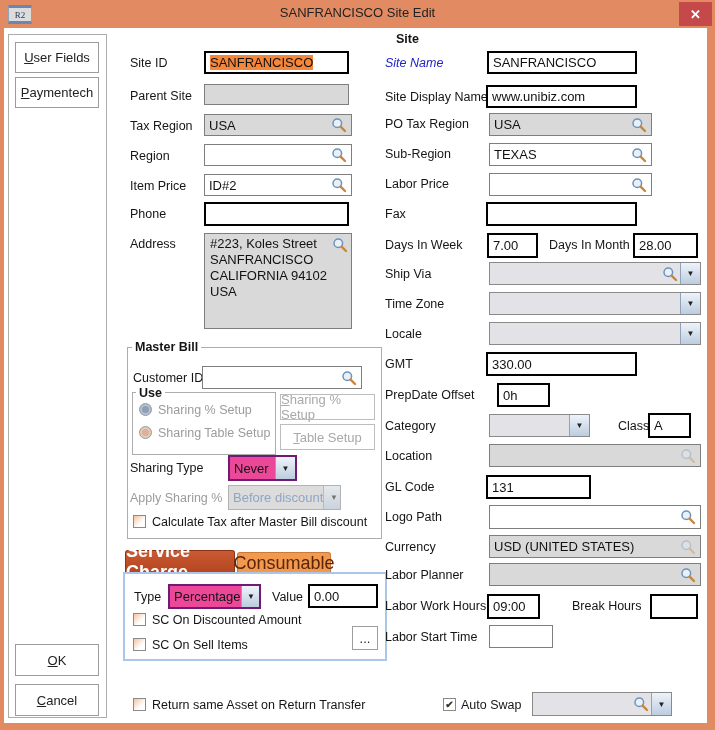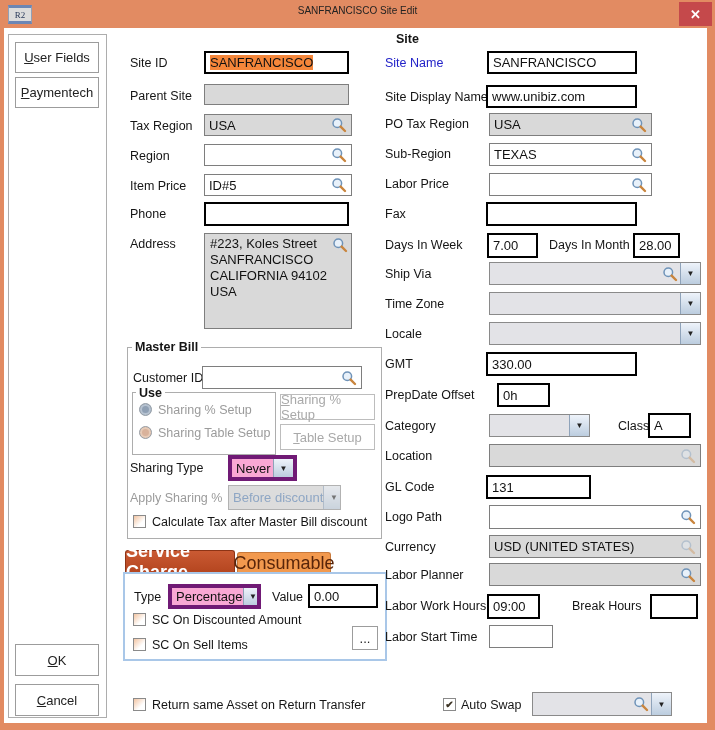--- a/index.html
+++ b/index.html
@@ -1,20 +1,20 @@
 <!DOCTYPE html>
 <html><head>
 <meta charset="utf-8">
 <style>
   html,body{margin:0;padding:0;background:#888;}
   #win{position:relative;width:715px;height:730px;background:#e28b62;font-family:"Liberation Sans",sans-serif;overflow:hidden;}
   #client{position:absolute;left:4px;top:28px;width:703px;height:695px;background:#ffffff;}
   
   #titlebar{position:absolute;left:0;top:0;width:715px;height:38px;}
-  #title{position:absolute;left:0;right:0;top:5px;text-align:center;font-size:10px;color:#222;}
+  #title{position:absolute;left:0;right:0;top:5px;text-align:center;font-size:13px;color:#222;}
   #appicon{position:absolute;left:8px;top:5px;width:24px;height:19px;background:#dcdcdc;border:1px solid #93a0b6;border-top:3px solid #6c86b4;border-bottom:3px solid #6c86b4;box-sizing:border-box;display:flex;align-items:center;justify-content:center;font-size:9px;font-family:"Liberation Serif",serif;color:#2a3a5a;}
   #closebtn{position:absolute;left:679px;top:2px;width:33px;height:24px;background:#c5494b;color:#fff;display:flex;align-items:center;justify-content:center;font-size:13px;font-weight:bold;}
   
   .lbl{position:absolute;font-size:12.5px;color:#151515;white-space:nowrap;}
   .lbl.b{font-weight:bold;}
   .lbl.blue{color:#2323c8;}
   .lbl.dis{color:#9b9b9b;}
   .fld{position:absolute;box-sizing:border-box;background:#fff;border:1px solid #7e7e7e;font-size:13px;color:#111;display:flex;align-items:center;padding:0 4px;overflow:hidden;white-space:nowrap;}
   .fld.bk{border:2px solid #000;}
   .fld.gy{background:#d9d9d9;}
@@ -25,21 +25,21 @@
   .addr .mag{position:absolute;right:3px;top:3px;}
   .grp{position:absolute;border:1px solid #adadad;}
   .grp-title{position:absolute;font-size:12.5px;font-weight:bold;color:#151515;background:#fff;padding:0 3px;white-space:nowrap;}
   .btn{position:absolute;box-sizing:border-box;background:#fff;border:1px solid #9c9c9c;font-size:13px;color:#222;display:flex;align-items:center;justify-content:center;}
   .btn.dis{color:#a9a9a9;border-color:#bdbdbd;}
   .mn{text-decoration:underline;}
   .combo{position:absolute;box-sizing:border-box;border:1px solid #8a8a8a;background:#e3e3e7;display:flex;align-items:center;font-size:13px;color:#111;padding-left:4px;overflow:hidden;white-space:nowrap;}
   .combo .spacer{flex:1;}
   .combo .mag{flex:none;margin-right:2px;}
   .arrowbtn{flex:none;width:19px;align-self:stretch;display:flex;align-items:center;justify-content:center;background:linear-gradient(#eef3fa,#bccddf);border-left:1px solid #8fa3ba;font-size:8px;color:#222;}
-  .combo.dk{border:4px solid #701a75;background:#f9a8d4;}
+  .combo.dk{border:2px solid #701a75;background:#ec4899;}
   .combo.dis{color:#8ea6c4;background:#dcdcdc;border-color:#b2b2b2;}
   .combo.dis .arrowbtn{opacity:.55;}
   .cb{position:absolute;width:13px;height:13px;box-sizing:border-box;border:1px solid #8a8a8a;background:linear-gradient(135deg,#f2c4a2,#ffffff 65%);}
   .cb.checked{background:#fff;display:flex;align-items:center;justify-content:center;font-size:10px;color:#3c3324;font-weight:bold;}
   .radio{position:absolute;width:13px;height:13px;border-radius:50%;box-sizing:border-box;border:1px solid #98a0a8;}
   .radio.seld{background:#8fa0b4;box-shadow:inset 0 0 0 2px #b6c2d0;}
   .radio.unseld{background:#d9b29b;box-shadow:inset 0 0 0 2px #e6cbb8;}
   .tab{position:absolute;box-sizing:border-box;display:flex;align-items:center;justify-content:center;font-size:18px;}
   .tab.active{background:linear-gradient(#ca5a33,#b4451f);color:#fff;font-weight:bold;border:1px solid #8d3315;border-bottom:none;border-radius:3px 3px 0 0;}
   .tab.inactive{background:#f2994e;color:#58250a;border:1px solid #c97a3c;border-bottom:none;border-radius:3px 3px 0 0;}
@@ -106,21 +106,21 @@
     <span class="mag">
         <svg class="magsvg" width="16" height="16" viewBox="0 0 16 16">
           <circle cx="6.3" cy="6.3" r="4.3" fill="#e8f1fa" stroke="#6f93b8" stroke-width="1.5"></circle>
           <line x1="9.6" y1="9.6" x2="14" y2="14" stroke="#c9853e" stroke-width="2.4" stroke-linecap="round"></line>
         </svg>
       </span>
     </div>
 
   <div class="lbl" style="left:130px;top:179px;">Item Price</div>
   <div class="fld" style="left:204px;top:174px;width:148px;height:22px;">
-      <span>ID#5</span>
+      <span>ID#2</span>
     <span class="mag">
         <svg class="magsvg" width="16" height="16" viewBox="0 0 16 16">
           <circle cx="6.3" cy="6.3" r="4.3" fill="#e8f1fa" stroke="#6f93b8" stroke-width="1.5"></circle>
           <line x1="9.6" y1="9.6" x2="14" y2="14" stroke="#c9853e" stroke-width="2.4" stroke-linecap="round"></line>
         </svg>
       </span>
     </div>
 
   <div class="lbl" style="left:130px;top:207px;">Phone</div>
   <div class="fld bk" style="left:204px;top:202px;width:145px;height:24px;">
@@ -202,21 +202,21 @@
     </div>
 
   <span class="cb" style="left:133px;top:613px;"></span>
   <div class="lbl" style="left:152px;top:613px;">SC On Discounted Amount</div>
   <span class="cb" style="left:133px;top:638px;"></span>
   <div class="lbl" style="left:152px;top:638px;">SC On Sell Items</div>
   <div class="btn" style="left:352px;top:626px;width:26px;height:24px;">...</div>
 
   <div class="lbl b" style="left:396px;top:32px;">Site</div>
 
-  <div class="lbl blue" style="left:385px;top:56px;">Site Name</div>
+  <div class="lbl blue" style="left:385px;top:56px;font-style:italic;">Site Name</div>
   <div class="fld bk" style="left:487px;top:51px;width:150px;height:23px;">
       <span>SANFRANCISCO</span>
     </div>
 
   <div class="lbl" style="left:385px;top:90px;">Site Display Name</div>
   <div class="fld bk" style="left:486px;top:85px;width:151px;height:23px;">
       <span>www.unibiz.com</span>
     </div>
 
   <div class="lbl" style="left:385px;top:117px;">PO Tax Region</div>
@@ -255,21 +255,21 @@
   <div class="lbl" style="left:385px;top:207px;">Fax</div>
   <div class="fld bk" style="left:486px;top:202px;width:151px;height:24px;">
       <span></span>
     </div>
 
   <div class="lbl" style="left:385px;top:238px;">Days In Week</div>
   <div class="fld bk" style="left:487px;top:233px;width:51px;height:25px;">
       <span>7.00</span>
     </div>
   <div class="lbl" style="left:549px;top:238px;">Days In Month</div>
-  <div class="fld bk" style="left:633px;top:233px;width:47px;height:25px;">
+  <div class="fld bk" style="left:633px;top:233px;width:65px;height:25px;">
       <span>28.00</span>
     </div>
 
   <div class="lbl" style="left:385px;top:267px;">Ship Via</div>
   <div class="combo" style="left:489px;top:262px;width:212px;height:23px;">
     <span></span>
       <span class="spacer"></span>
     <span class="mag">
         <svg class="magsvg" width="16" height="16" viewBox="0 0 16 16">
           <circle cx="6.3" cy="6.3" r="4.3" fill="#e8f1fa" stroke="#6f93b8" stroke-width="1.5"></circle>

